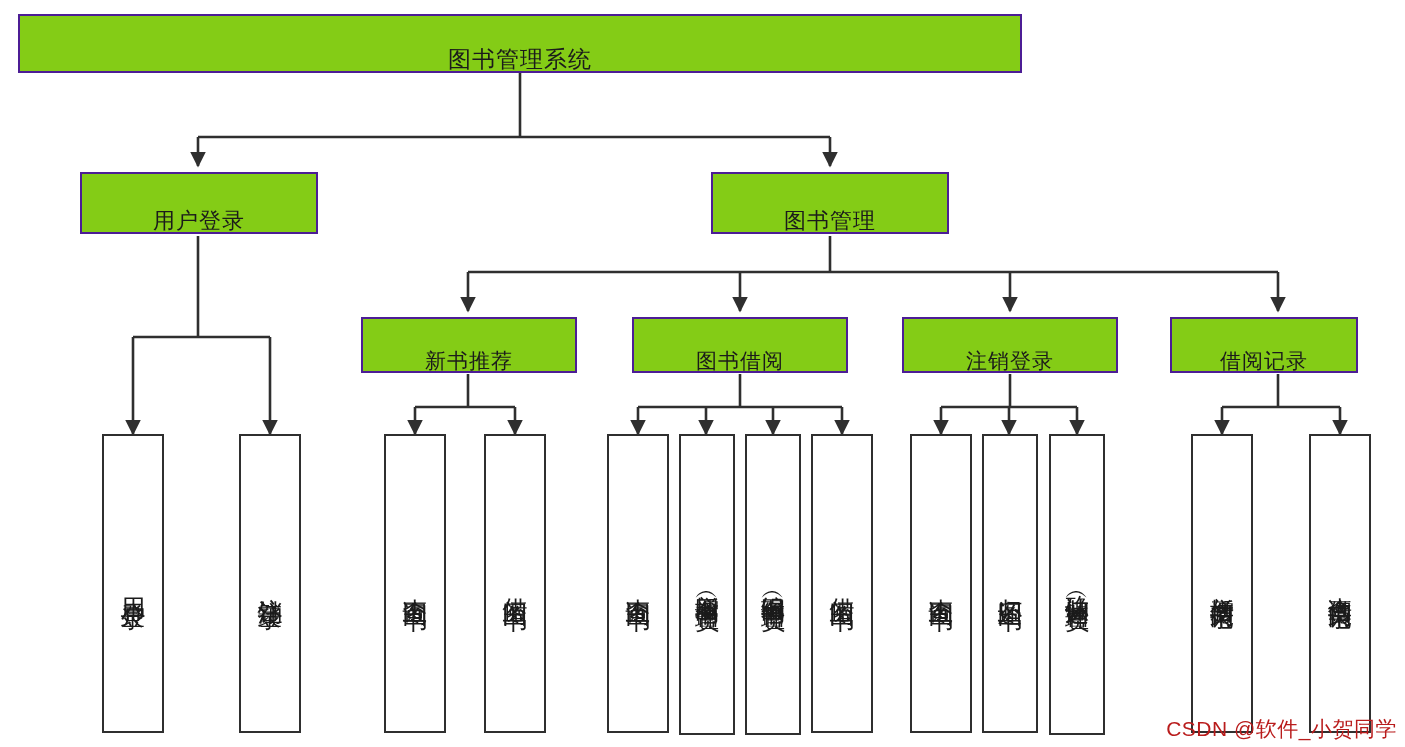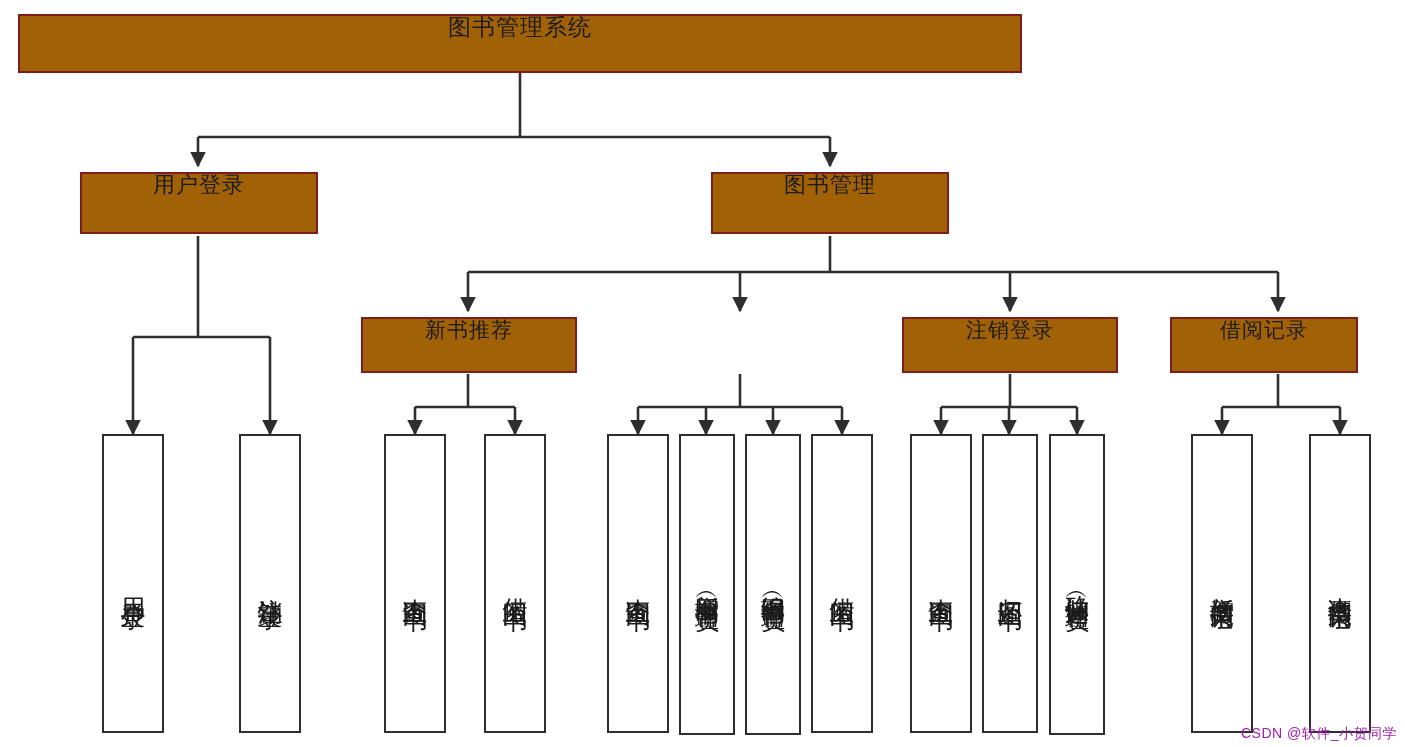--- a/index.html
+++ b/index.html
@@ -17,24 +17,24 @@
   }
   
   #wires{
     position:absolute;left:0;top:0;width:1405px;height:747px;
     pointer-events:none;
   }
   
   .node{
     position:absolute;
     box-sizing:border-box;
-    background:#a16207;
-    border:2px solid #7f1d1d;
+    background:#84cc16;
+    border:2px solid #4c1d95;
     display:flex;
-    align-items:flex-start;
+    align-items:flex-end;
     justify-content:center;
     color:#1b1b1b;
     letter-spacing:1px;
   }
   .node-h{            
     font-size:22px;
     line-height:1;
     white-space:nowrap;
   }
   .node.root{ font-size:23px; }
@@ -62,22 +62,22 @@
     color:#1b1b1b;
     white-space:nowrap;
     text-align:center;
   }
   .leaf.tall .vtext{ font-size:24px; letter-spacing:2px; }
 
   
   #watermark{
     position:absolute;
     right:8px;bottom:4px;
-    font-size:14px;
-    color:#a21caf;
+    font-size:21px;
+    color:#b91c1c;
     letter-spacing:.5px;
     white-space:nowrap;
     user-select:none;
   }
 </style>
 </head>
 <body>
 
 <div id="canvas">
 
@@ -141,20 +141,23 @@
   </div>
 
   <div class="node node-h lvl1" style="left:711px;top:172px;width:238px;height:62px;">
     <span>图书管理</span>
   </div>
 
   <div class="node node-h lvl2" style="left:361px;top:317px;width:216px;height:56px;">
     <span>新书推荐</span>
   </div>
 
+  <div class="node node-h lvl2" style="left:632px;top:317px;width:216px;height:56px;">
+    <span>图书借阅</span>
+  </div>
 
   <div class="node node-h lvl2" style="left:902px;top:317px;width:216px;height:56px;">
     <span>注销登录</span>
   </div>
 
   <div class="node node-h lvl2" style="left:1170px;top:317px;width:188px;height:56px;">
     <span>借阅记录</span>
   </div>
 
   <div class="leaf" style="left:102px;top:434px;width:62px;height:299px;">

